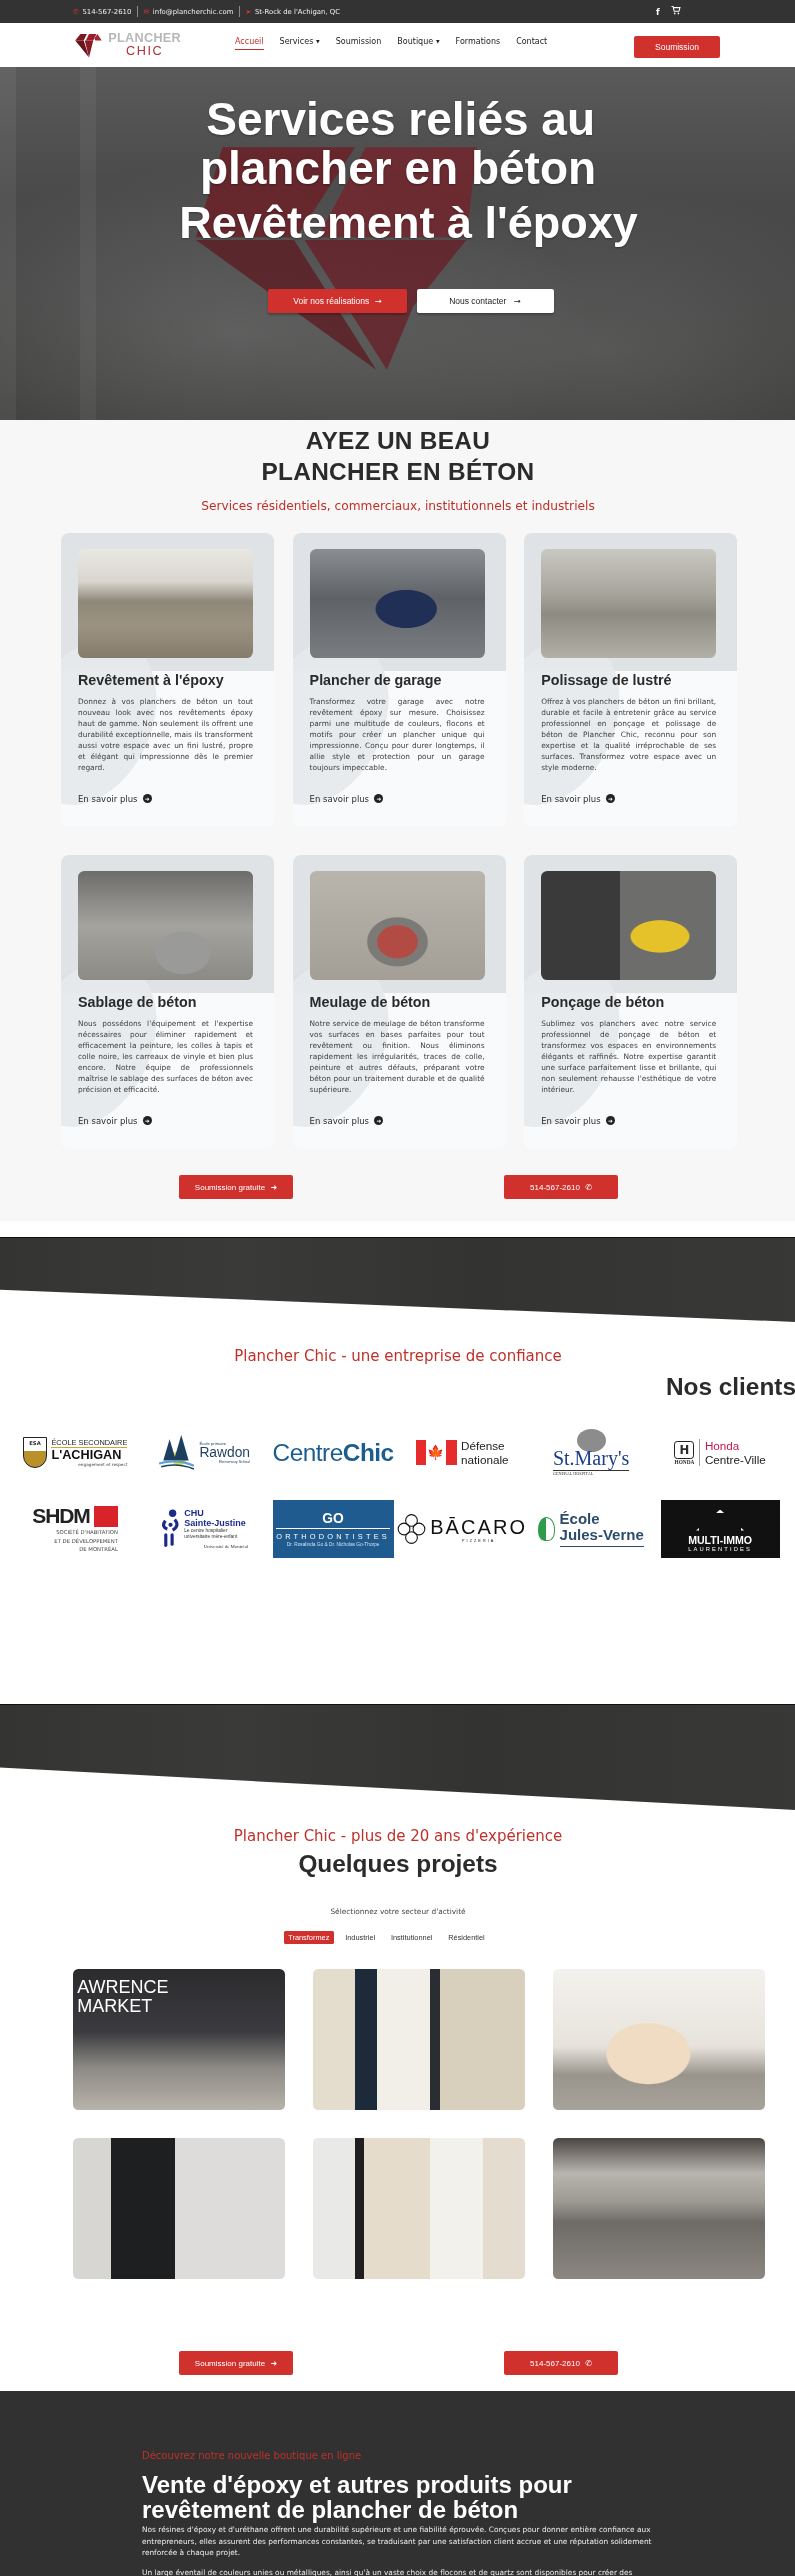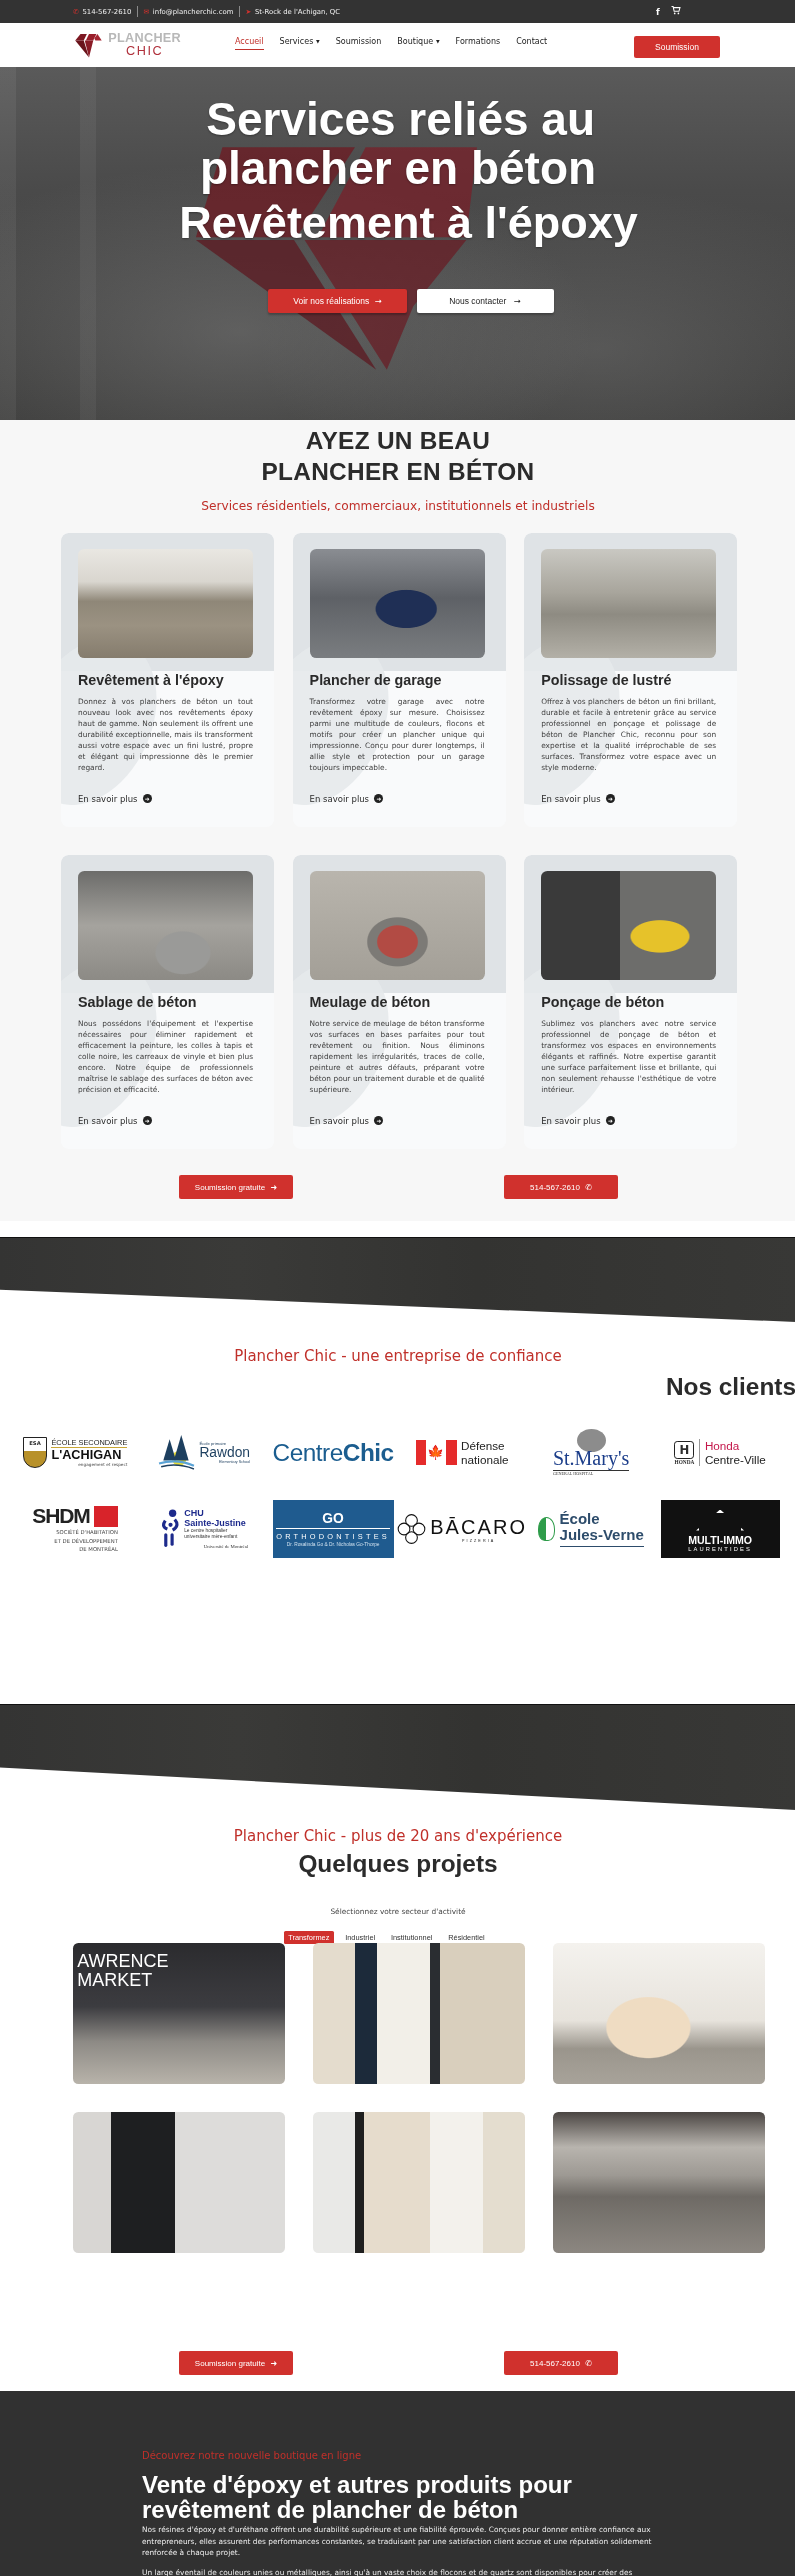--- a/index.html
+++ b/index.html
@@ -106,21 +106,21 @@
   .multi .roof { width: 48px; height: 21px; border: 3.2px solid #fff; border-bottom: none; clip-path: polygon(50% 0, 100% 100%, 0 100%); margin-bottom: 3.2px; background: transparent; }
 
   
   .projects { background: #fff; position: relative; height: 570px; }
   .projects .kicker { position: absolute; left: 0; right: 0; top: 6.4px; text-align: center; color: #c0302a; font-size: 15px; }
   .projects h2 { position: absolute; left: 0; right: 0; top: 29px; text-align: center; font-family: "Liberation Sans", sans-serif; font-weight: bold; font-size: 24.4px; color: #2b2b2b; }
   .projects .hint { position: absolute; left: 0; right: 0; top: 86px; text-align: center; font-size: 7.4px; color: #444; }
   .tabs { position: absolute; left: 284px; top: 110px; display: flex; gap: 7.4px; font-size: 7.4px; font-family: "Liberation Sans", sans-serif; }
   .tab { padding: 2.1px 4.2px; color: #333; cursor: pointer; }
   .tab.active { background: #d0312d; color: #fff; border-radius: 1.6px; padding: 2.1px 4.2px; }
-  .gallery { position: absolute; left: 73px; top: 122px; width: 700px; display: grid; grid-template-columns: repeat(3, 212px); column-gap: 6.9px; row-gap: 6.4px; gap: 28px; }
+  .gallery { position: absolute; left: 73px; top: 148px; width: 700px; display: grid; grid-template-columns: repeat(3, 212px); column-gap: 6.9px; row-gap: 6.4px; gap: 28px; }
   .ph { height: 141px; border-radius: 5.3px; position: relative; overflow: hidden; }
 
   
   .shop { background: #313131; height: 435px; position: relative; color: #fff; }
   .shop .kicker { position: absolute; left: 142px; top: 59px; color: #c0302a; font-size: 10px; }
   .shop h2 { position: absolute; left: 142px; top: 81px; font-family: "Liberation Sans", sans-serif; font-weight: bold; font-size: 24px; line-height: 25px; width: 530px; }
   .shop p { position: absolute; left: 142px; width: 513px; font-size: 7.4px; line-height: 11.7px; color: #f0f0f0; }
   .shop .p1 { top: 133px; }
   .shop .p2 { top: 176px; }
   .checks { position: absolute; left: 143px; top: 212px; display: flex; flex-direction: column; gap: 6.9px; }

